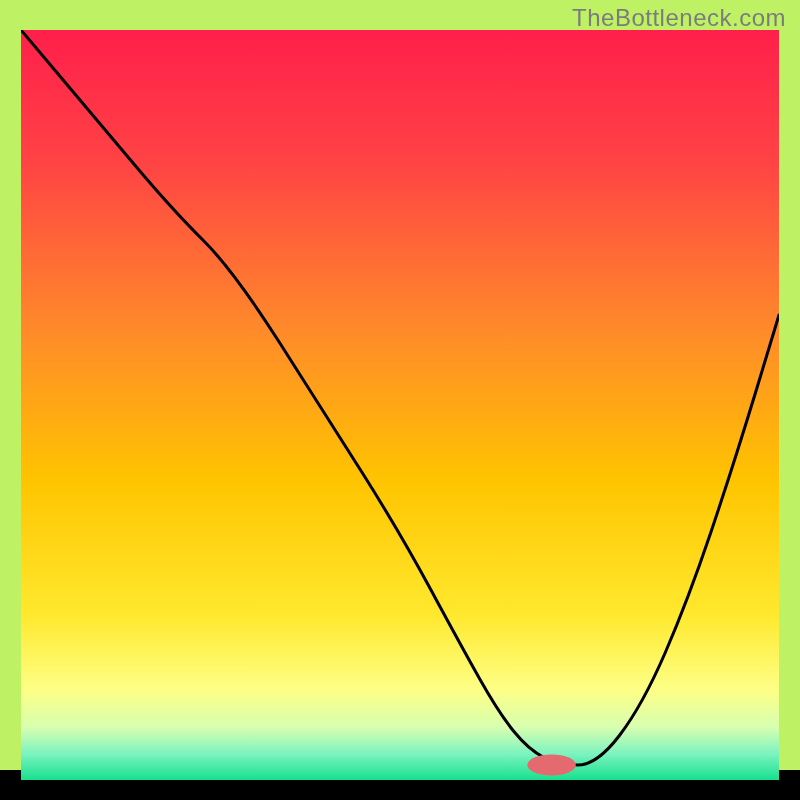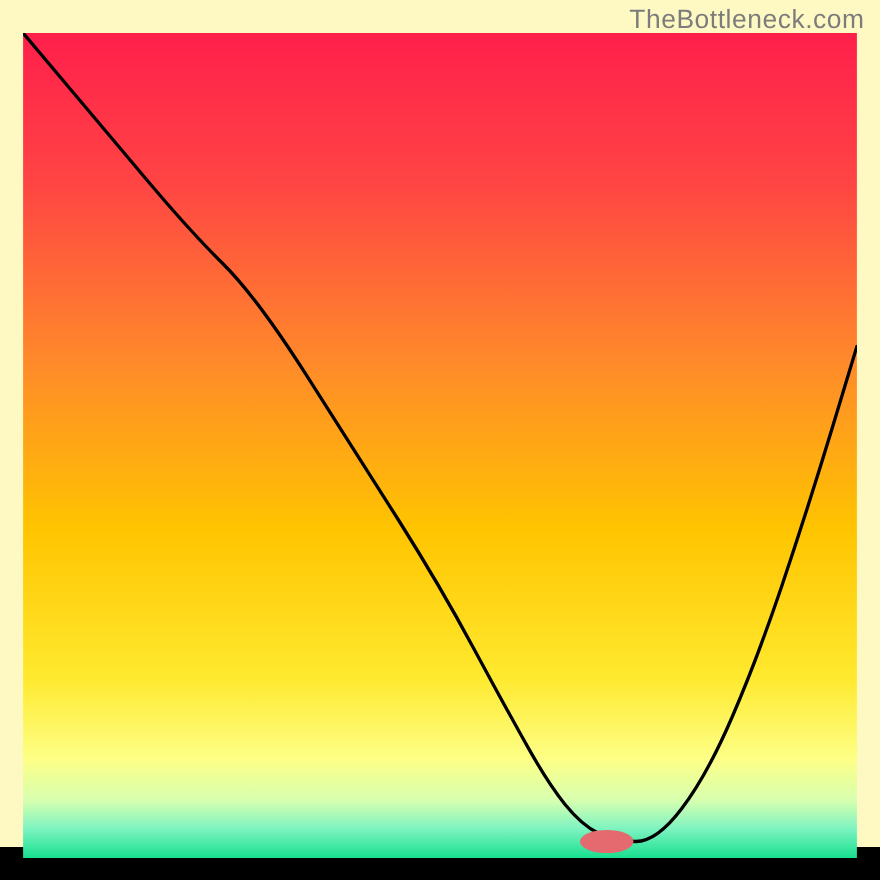--- a/index.html
+++ b/index.html
@@ -8,21 +8,21 @@
     width: 800px;
     height: 800px;
     background: #000;
     font-family: Arial, Helvetica, sans-serif;
     overflow: hidden;
   }
   .frame {
     position: relative;
     width: 800px;
     height: 770px;
-    background: #fef9c3;
+    background: #bef264;
   }
   .watermark {
     position: absolute;
     top: 4px;
     right: 14px;
     color: #7c7c7c;
     font-size: 24px;
     letter-spacing: 0.5px;
     font-weight: 400;
     user-select: none;

